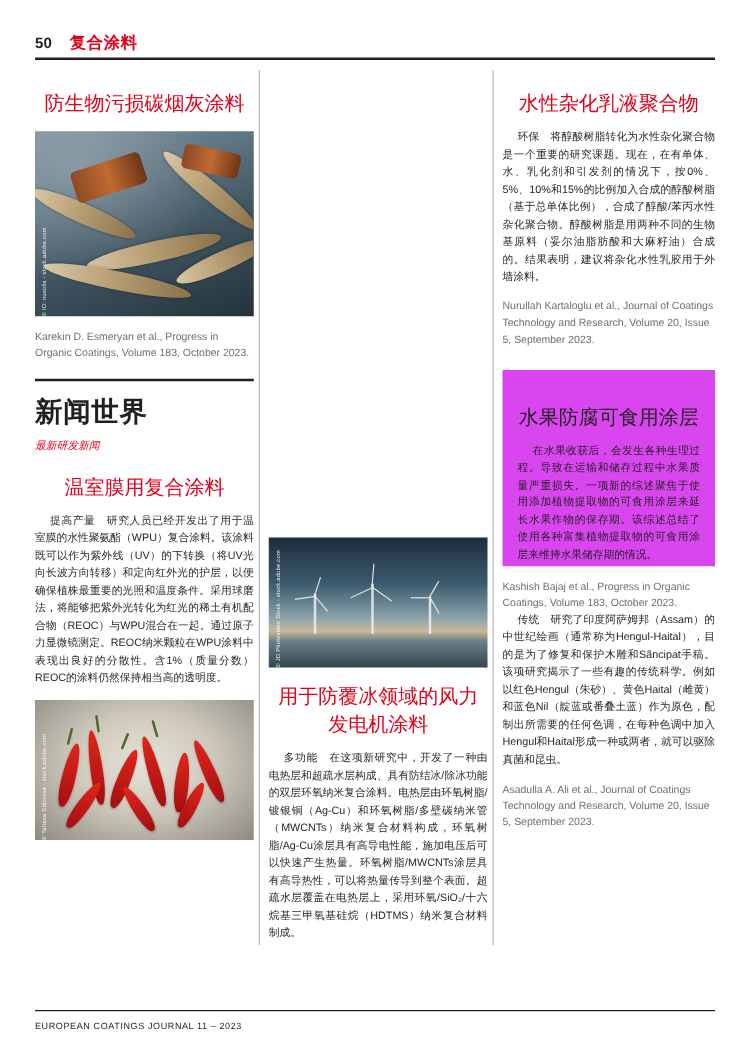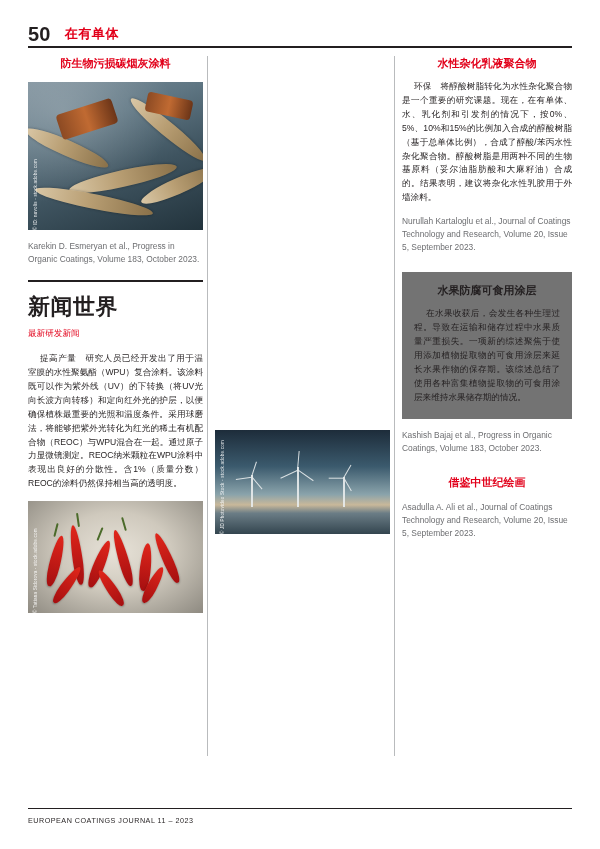--- a/index.html
+++ b/index.html
@@ -22,21 +22,21 @@
   
   .header {
     position: absolute;
     top: 20px; left: 28px; right: 28px;
     height: 28px;
     display: flex;
     align-items: center;
     gap: 14px;
   }
   .folio {
-    font-size: 20px;
+    font-size: 12px;
     font-weight: bold;
     color: #231f20;
     letter-spacing: 0.2px;
   }
   .header-title {
     font-size: 13px;
     font-weight: bold;
     color: #e2001a;
     letter-spacing: 0.6px;
   }
@@ -59,26 +59,26 @@
     position: absolute;
     top: 56px;
     width: 1px;
     background: #b9bbbd;
   }
   .vrule-1 { left: 207px; height: 700px; }
   .vrule-2 { left: 394px; height: 700px; }
 
   
   .art-title {
-    font-size: 11px;
-    font-weight: bold;
+    font-size: 16px;
+    font-weight: normal;
     color: #e2001a;
     text-align: center;
     line-height: 1.45;
-    margin: 0 0 8px 0;
+    margin: 16px 0 8px 0;
   }
   .body-txt {
     font-size: 8.6px;
     line-height: 1.62;
     color: #231f20;
     text-align: justify;
     margin: 0;
   }
   .indent { text-indent: 1.4em; }
   .source {
@@ -157,40 +157,41 @@
     border-radius: 50% 50% 45% 45% / 60% 60% 40% 40%;
     box-shadow: 0 1px 2px rgba(0,0,0,0.3);
   }
   .chili-stem {
     position: absolute;
     background: #4b6b2a;
     border-radius: 1px;
   }
   
   .grey-box {
-    background: #737373;
-    padding: 11px 12px 14px 12px;
+    background: #d946ef;
+    padding: 11px 12px 2px 12px;
   }
   .grey-box .art-title { color: #231f20; }
   
   .sec-rule {
     border-top: 2px solid #231f20;
     margin: 14px 0 10px 0;
   }
   .sec-title {
     font-size: 22px;
     font-weight: bold;
     letter-spacing: 0.5px;
     margin: 0 0 6px 0;
     color: #231f20;
   }
   .sec-sub {
     font-size: 8.6px;
     color: #e2001a;
     margin: 0 0 12px 0;
+    font-style: italic;
   }
   
   .rule-bottom {
     position: absolute;
     bottom: 40px; left: 28px; right: 28px;
     height: 1px;
     background: #231f20;
   }
   .footer {
     position: absolute;
@@ -200,21 +201,21 @@
     letter-spacing: 0.5px;
   }
 </style>
 </head>
 <body>
 
 <div class="page">
 
   <div class="header">
     <div class="folio">50</div>
-    <div class="header-title">在有单体</div>
+    <div class="header-title">复合涂料</div>
   </div>
   <div class="rule-top"></div>
 
   <div class="vrule vrule-1"></div>
   <div class="vrule vrule-2"></div>
 
   <div class="col col-left">
 
     <div class="art-title">防生物污损碳烟灰涂料</div>
 
@@ -230,20 +231,21 @@
       <div class="rust-band" style="left:118px; top:14px; width:46px; height:20px; transform:rotate(12deg);"></div>
       <div class="credit left-side">© ID: nuvolis - stock.adobe.com</div>
     </div>
 
     <div class="source">Karekin D. Esmeryan et al., Progress in Organic Coatings, Volume 183, October 2023.</div>
 
     <div class="sec-rule"></div>
     <div class="sec-title">新闻世界</div>
     <div class="sec-sub">最新研发新闻</div>
 
+    <div class="art-title" style="margin-top:16px;">温室膜用复合涂料</div>
     <p class="body-txt indent">提高产量　研究人员已经开发出了用于温室膜的水性聚氨酯（WPU）复合涂料。该涂料既可以作为紫外线（UV）的下转换（将UV光向长波方向转移）和定向红外光的护层，以便确保植株最重要的光照和温度条件。采用球磨法，将能够把紫外光转化为红光的稀土有机配合物（REOC）与WPU混合在一起。通过原子力显微镜测定。REOC纳米颗粒在WPU涂料中表现出良好的分散性。含1%（质量分数）REOC的涂料仍然保持相当高的透明度。</p>
 
     <div class="img-box photo-chili" style="margin-top:10px;">
       <div class="chili" style="left:22px; top:34px; width:11px; height:52px; transform:rotate(14deg);"></div>
       <div class="chili" style="left:44px; top:24px; width:10px; height:60px; transform:rotate(-8deg);"></div>
       <div class="chili" style="left:66px; top:38px; width:11px; height:50px; transform:rotate(22deg);"></div>
       <div class="chili" style="left:90px; top:28px; width:10px; height:58px; transform:rotate(-16deg);"></div>
       <div class="chili" style="left:112px; top:42px; width:11px; height:48px; transform:rotate(6deg);"></div>
       <div class="chili" style="left:134px; top:30px; width:10px; height:54px; transform:rotate(-24deg);"></div>
       <div class="chili" style="left:34px; top:62px; width:10px; height:44px; transform:rotate(36deg);"></div>
@@ -272,36 +274,38 @@
       <div class="blade" style="left:82px; bottom:62%; height:19px; transform:rotate(245deg);"></div>
 
       <div class="turbine" style="left:128px; height:30px;"></div>
       <div class="blade" style="left:128px; bottom:54%; height:15px; transform:rotate(30deg);"></div>
       <div class="blade" style="left:128px; bottom:54%; height:15px; transform:rotate(150deg);"></div>
       <div class="blade" style="left:128px; bottom:54%; height:15px; transform:rotate(270deg);"></div>
 
       <div class="credit left-side">© JD Photovideo Stock - stock.adobe.com</div>
     </div>
 
+    <div class="art-title" style="margin-top:12px;">用于防覆冰领域的风力发电机涂料</div>
+    <p class="body-txt indent">多功能　在这项新研究中，开发了一种由电热层和超疏水层构成、具有防结冰/除冰功能的双层环氧纳米复合涂料。电热层由环氧树脂/镀银铜（Ag-Cu）和环氧树脂/多壁碳纳米管（MWCNTs）纳米复合材料构成，环氧树脂/Ag-Cu涂层具有高导电性能，施加电压后可以快速产生热量。环氧树脂/MWCNTs涂层具有高导热性，可以将热量传导到整个表面。超疏水层覆盖在电热层上，采用环氧/SiO₂/十六烷基三甲氧基硅烷（HDTMS）纳米复合材料制成。</p>
 
   </div>
 
   <div class="col col-right">
 
     <div class="art-title">水性杂化乳液聚合物</div>
     <p class="body-txt indent">环保　将醇酸树脂转化为水性杂化聚合物是一个重要的研究课题。现在，在有单体、水、乳化剂和引发剂的情况下，按0%、5%、10%和15%的比例加入合成的醇酸树脂（基于总单体比例），合成了醇酸/苯丙水性杂化聚合物。醇酸树脂是用两种不同的生物基原料（妥尔油脂肪酸和大麻籽油）合成的。结果表明，建议将杂化水性乳胶用于外墙涂料。</p>
     <div class="source">Nurullah Kartaloglu et al., Journal of Coatings Technology and Research, Volume 20, Issue 5, September 2023.</div>
 
     <div class="grey-box" style="margin-top:18px;">
       <div class="art-title">水果防腐可食用涂层</div>
       <p class="body-txt indent">在水果收获后，会发生各种生理过程。导致在运输和储存过程中水果质量严重损失。一项新的综述聚焦于使用添加植物提取物的可食用涂层来延长水果作物的保存期。该综述总结了使用各种富集植物提取物的可食用涂层来维持水果储存期的情况。</p>
     </div>
     <div class="source">Kashish Bajaj et al., Progress in Organic Coatings, Volume 183, October 2023.</div>
 
-    <div class="art-title" style="margin-top:20px;">借鉴中世纪绘画</div>
+    <p class="body-txt indent">传统　研究了印度阿萨姆邦（Assam）的中世纪绘画（通常称为Hengul-Haital），目的是为了修复和保护木雕和Sãncipat手稿。该项研究揭示了一些有趣的传统科学。例如以红色Hengul（朱砂）、黄色Haital（雌黄）和蓝色Nil（靛蓝或番叠土蓝）作为原色，配制出所需要的任何色调，在每种色调中加入Hengul和Haital形成一种或两者，就可以驱除真菌和昆虫。</p>
     <div class="source">Asadulla A. Ali et al., Journal of Coatings Technology and Research, Volume 20, Issue 5, September 2023.</div>
 
   </div>
 
   <div class="rule-bottom"></div>
   <div class="footer">EUROPEAN COATINGS JOURNAL 11 – 2023</div>
 
 </div>
 
 </body></html>

